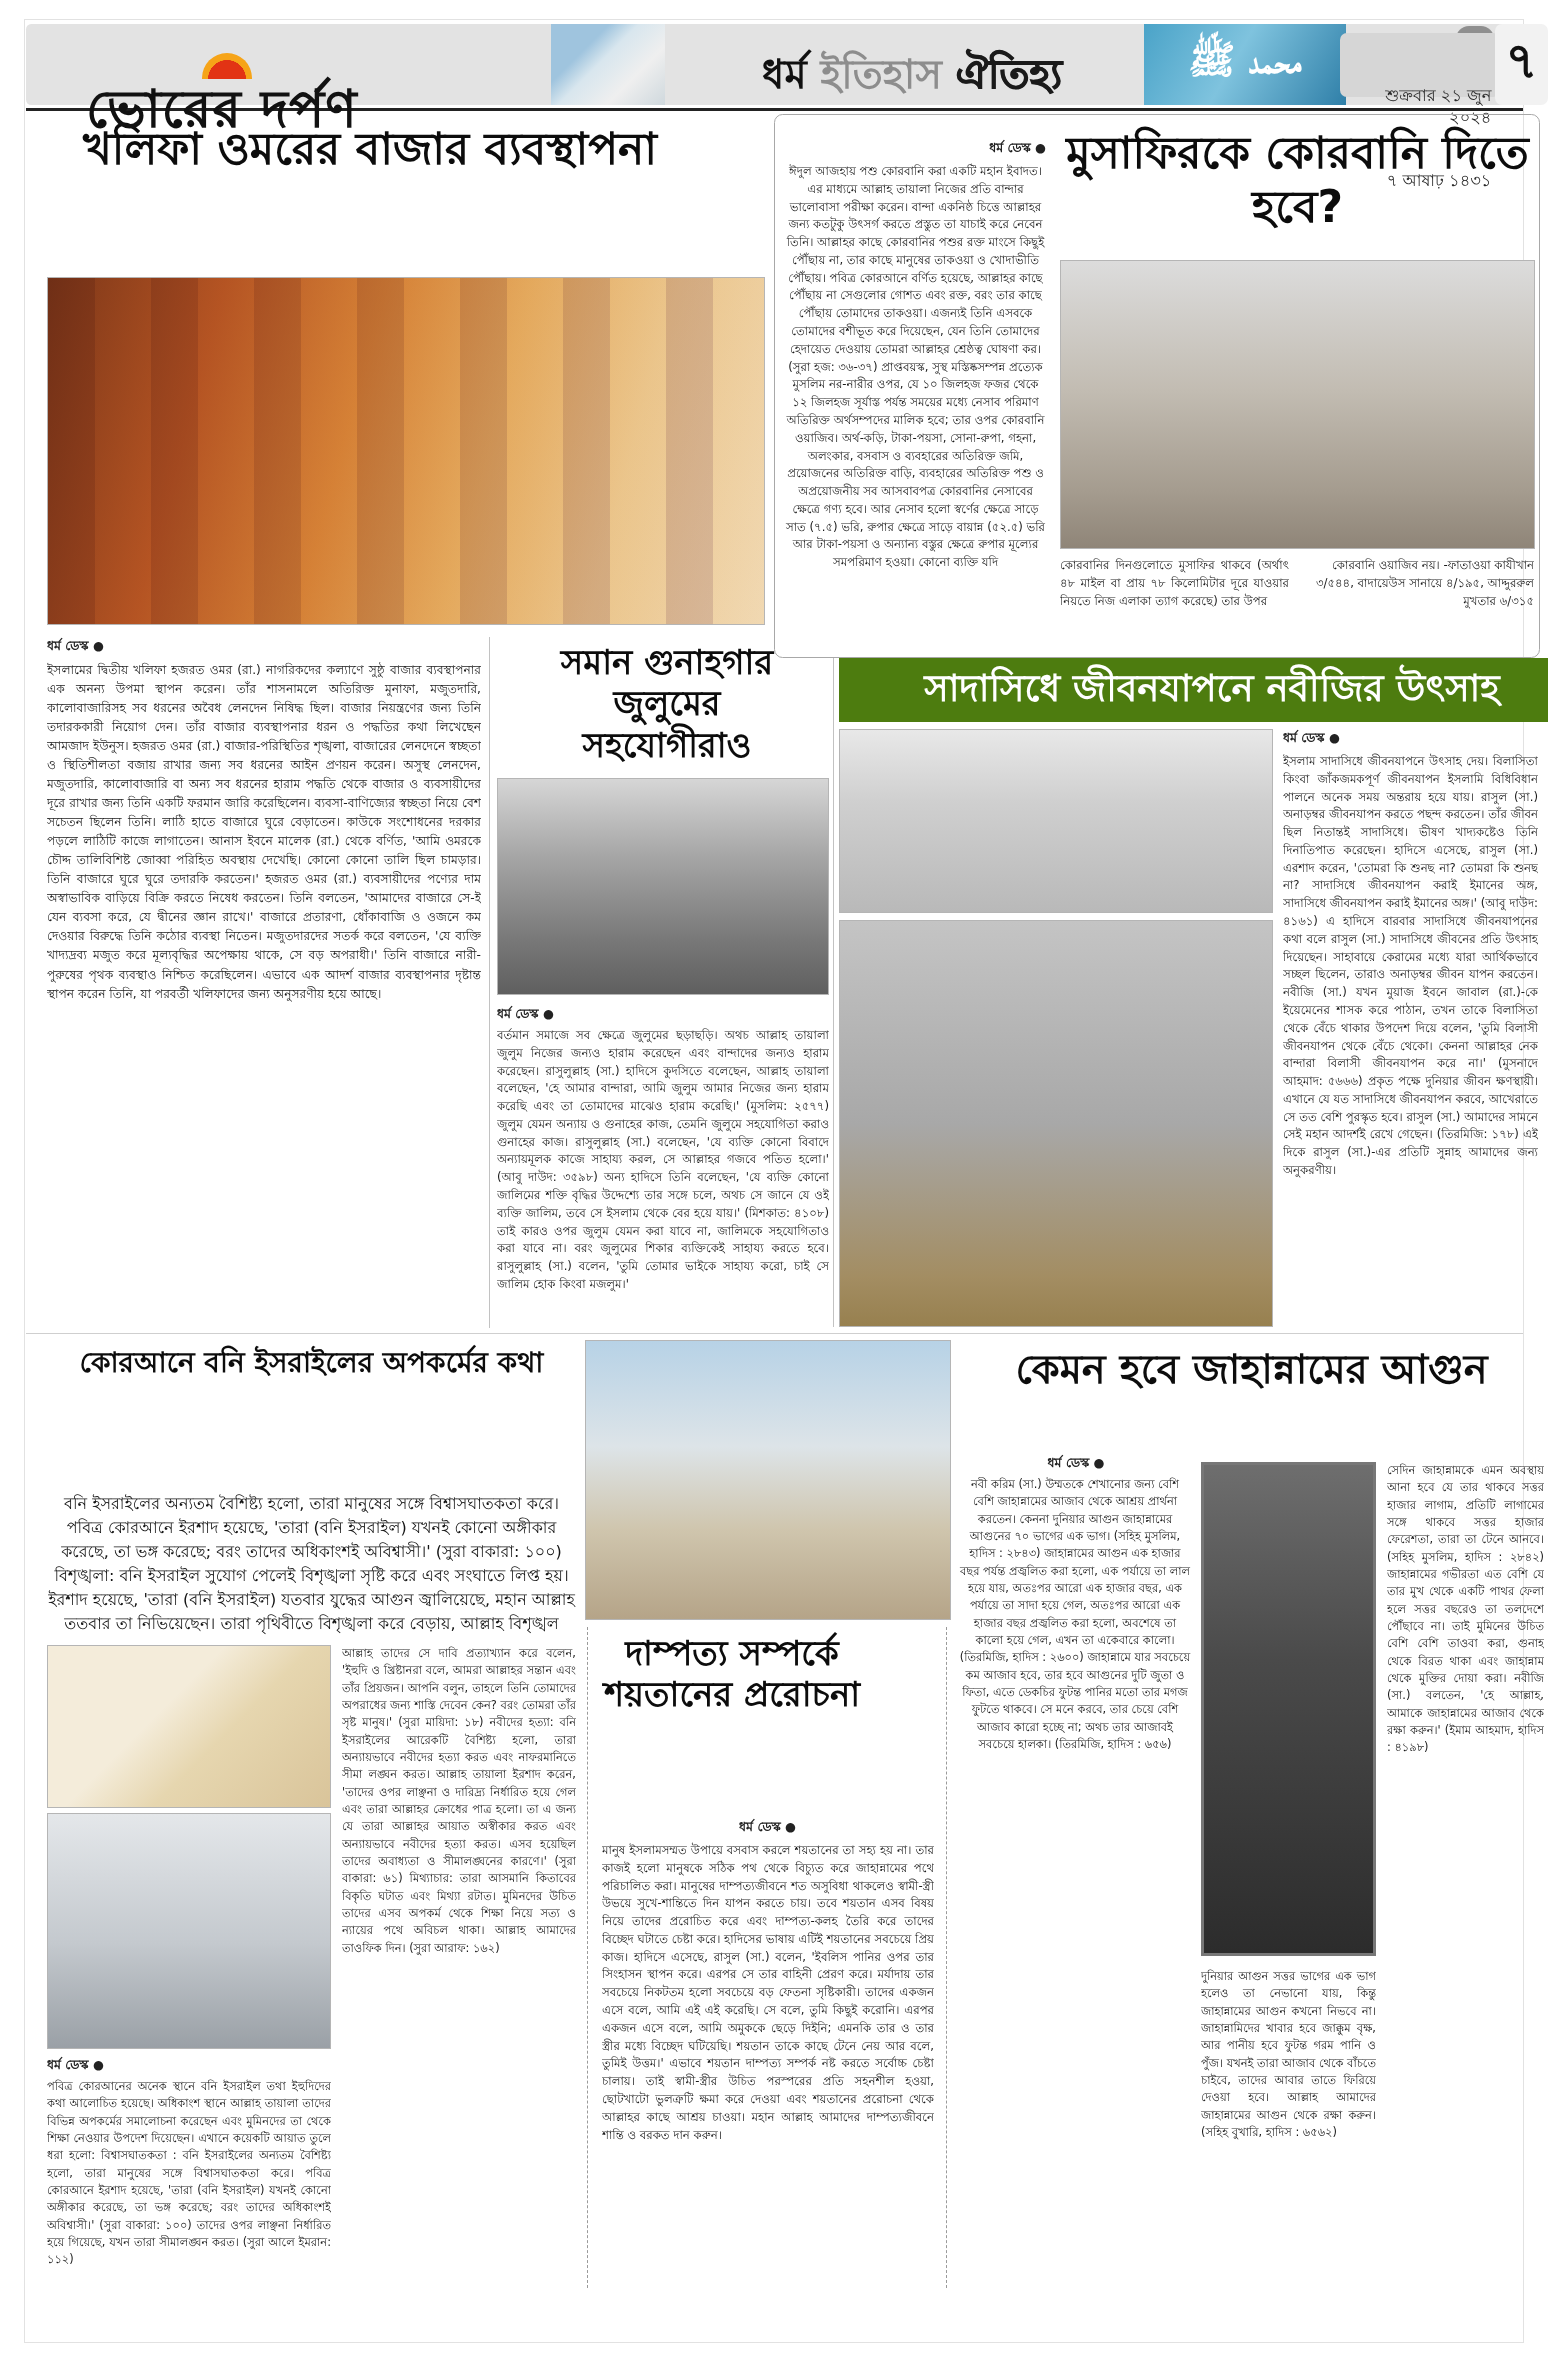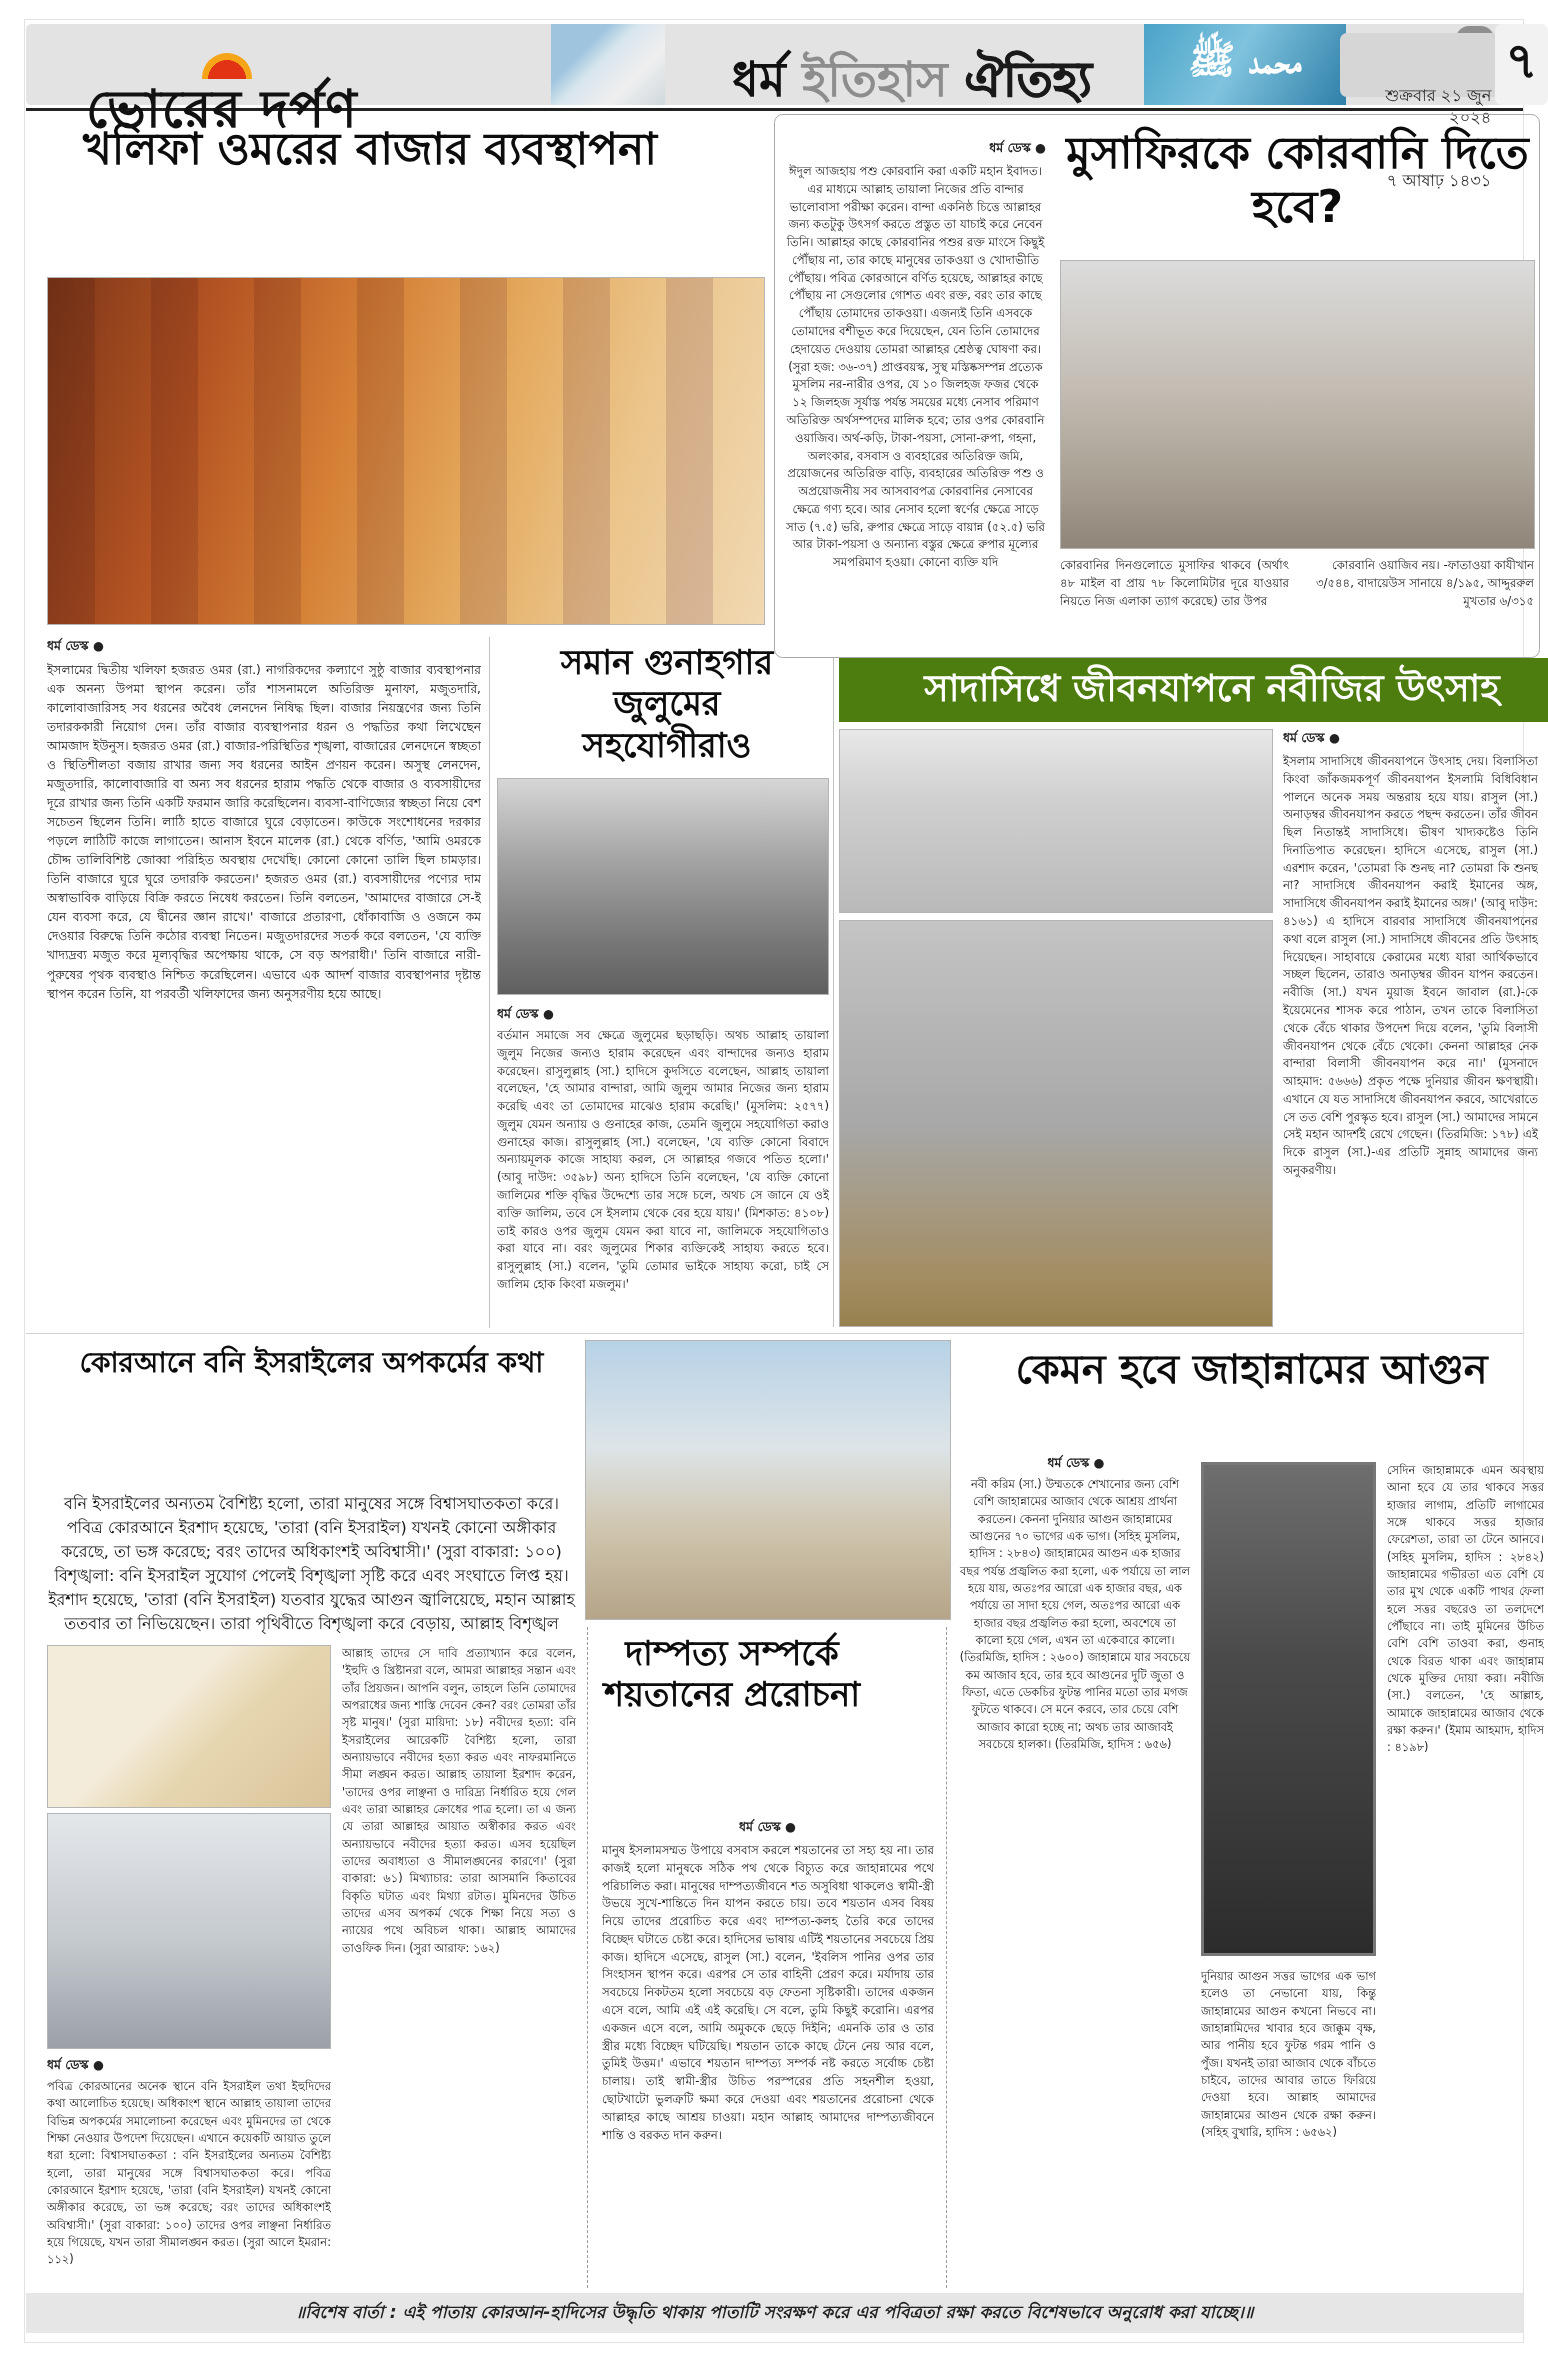--- a/index.html
+++ b/index.html
@@ -14,21 +14,21 @@
   .vline{background:#c2c2c2;width:0.9px;}
   .vdash{border-left:1.7px dashed #9a9a9a;width:0;}
   .hline{background:#222;}
   
   .hdr-band{left:26px;top:24px;width:1497px;height:81px;background:#e3e3e3;border-radius:5.2px;}
   .masthead{left:60px;top:45px;font-size:52px;font-weight:bold;color:#111;letter-spacing:0.9px;z-index:3;}
   .sun{left:176px;top:29px;width:50px;height:26px;border-radius:50px 50px 0 0;z-index:2;
        background:radial-gradient(circle at 50% 100%, #e23314 0 52%, #f6a418 53% 78%, #f9d24a 79% 100%);}
   .hdr-quran{left:525px;top:0;width:114px;height:81px;border:none;
        background:linear-gradient(135deg,#9fc4de 0 30%,#d8e6ee 45%,#efefef 70%,#cfd8dd);}
-  .section-title{left:645px;top:19px;width:482px;text-align:center;font-size:48px;font-weight:bold;white-space:nowrap;}
+  .section-title{left:645px;top:19px;width:482px;text-align:center;font-size:40px;font-weight:bold;white-space:nowrap;}
   .st1{color:#101010;}
   .st2{color:#8d8d8d;}
   .st3{color:#1a1a1a;-webkit-text-stroke:0.9px #1a1a1a;}
   .hdr-callig{left:1118px;top:0;width:202px;height:81px;border:none;color:#fff;
        background:linear-gradient(120deg,#4aa3c8,#7fc3de 45%,#2f7fa8);
        display:flex;align-items:center;justify-content:center;
        font-family:"DejaVu Serif","Liberation Serif",serif;font-size:39px;font-weight:bold;}
   .datebox{left:1314px;top:8.6px;width:160px;height:64px;background:#d6d6d6;border-radius:6.9px;
        text-align:right;padding:12px 8.6px 0 0;box-sizing:border-box;color:#2a2a2a;}
   .datebox div{font-size:16.3px;line-height:1.4;margin-top:40px;}
@@ -151,17 +151,14 @@
     <span>ধর্ম ডেস্ক ●</span>
   </div>
   <div class="abs body-text" style="left:959px;top:1476px;width:232px;height:812px;font-size:11.4px;text-align:center;">নবী করিম (সা.) উম্মতকে শেখানোর জন্য বেশি বেশি জাহান্নামের আজাব থেকে আশ্রয় প্রার্থনা করতেন। কেননা দুনিয়ার আগুন জাহান্নামের আগুনের ৭০ ভাগের এক ভাগ। (সহিহ মুসলিম, হাদিস : ২৮৪৩) জাহান্নামের আগুন এক হাজার বছর পর্যন্ত প্রজ্বলিত করা হলো, এক পর্যায়ে তা লাল হয়ে যায়, অতঃপর আরো এক হাজার বছর, এক পর্যায়ে তা সাদা হয়ে গেল, অতঃপর আরো এক হাজার বছর প্রজ্বলিত করা হলো, অবশেষে তা কালো হয়ে গেল, এখন তা একেবারে কালো। (তিরমিজি, হাদিস : ২৬০০) জাহান্নামে যার সবচেয়ে কম আজাব হবে, তার হবে আগুনের দুটি জুতা ও ফিতা, এতে ডেকচির ফুটন্ত পানির মতো তার মগজ ফুটতে থাকবে। সে মনে করবে, তার চেয়ে বেশি আজাব কারো হচ্ছে না; অথচ তার আজাবই সবচেয়ে হালকা। (তিরমিজি, হাদিস : ৬৫৬)</div>
   <div class="abs ph" style="left:1201px;top:1462px;width:175px;height:494px;border:3.4px solid #777;
        background:linear-gradient(180deg,#6e6e6e,#4a4a4a 40%,#2c2c2c),
        radial-gradient(circle at 50% 20%, #e4e4e4 0 9%, transparent 10%),
        radial-gradient(ellipse at 50% 48%, #9c9c9c 0 22%, transparent 23%);"></div>
   <div class="abs body-text" style="left:1201px;top:1968px;width:175px;height:320px;font-size:11.4px;">দুনিয়ার আগুন সত্তর ভাগের এক ভাগ হলেও তা নেভানো যায়, কিন্তু জাহান্নামের আগুন কখনো নিভবে না। জাহান্নামিদের খাবার হবে জাক্কুম বৃক্ষ, আর পানীয় হবে ফুটন্ত গরম পানি ও পুঁজ। যখনই তারা আজাব থেকে বাঁচতে চাইবে, তাদের আবার তাতে ফিরিয়ে দেওয়া হবে। আল্লাহ আমাদের জাহান্নামের আগুন থেকে রক্ষা করুন। (সহিহ বুখারি, হাদিস : ৬৫৬২)</div>
   <div class="abs body-text" style="left:1387px;top:1462px;width:157px;height:826px;font-size:11.4px;">সেদিন জাহান্নামকে এমন অবস্থায় আনা হবে যে তার থাকবে সত্তর হাজার লাগাম, প্রতিটি লাগামের সঙ্গে থাকবে সত্তর হাজার ফেরেশতা, তারা তা টেনে আনবে। (সহিহ মুসলিম, হাদিস : ২৮৪২) জাহান্নামের গভীরতা এত বেশি যে তার মুখ থেকে একটি পাথর ফেলা হলে সত্তর বছরেও তা তলদেশে পৌঁছাবে না। তাই মুমিনের উচিত বেশি বেশি তাওবা করা, গুনাহ থেকে বিরত থাকা এবং জাহান্নাম থেকে মুক্তির দোয়া করা। নবীজি (সা.) বলতেন, 'হে আল্লাহ, আমাকে জাহান্নামের আজাব থেকে রক্ষা করুন।' (ইমাম আহমাদ, হাদিস : ৪১৯৮)</div>
 
-  <div class="abs ftr-band">
-    <span class="ftr-text">॥বিশেষ বার্তা : এই পাতায় কোরআন-হাদিসের উদ্ধৃতি থাকায় পাতাটি সংরক্ষণ করে এর পবিত্রতা রক্ষা করতে বিশেষভাবে অনুরোধ করা যাচ্ছে।॥</span>
-  </div>
 </div>
 
 
 </body></html>

